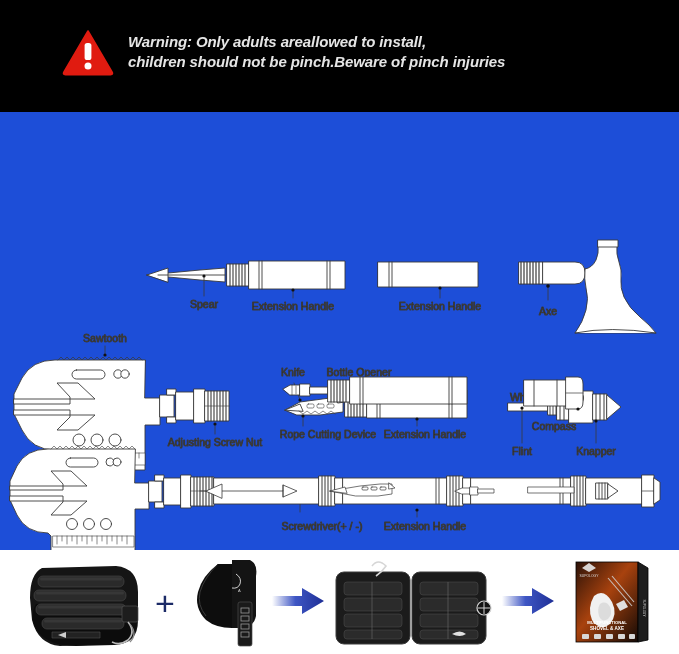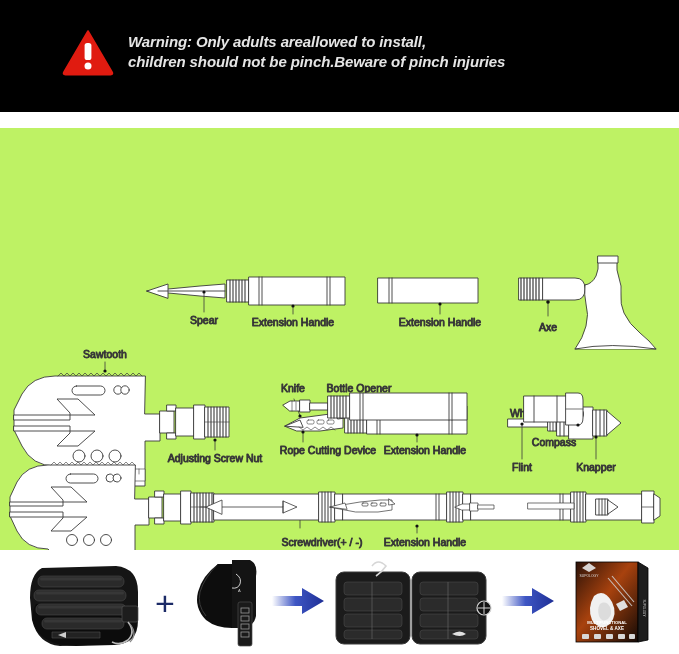--- a/index.html
+++ b/index.html
@@ -7,21 +7,21 @@
   #page{position:relative;width:679px;height:654px;background:#ffffff;}
 
   
   .banner{position:absolute;left:0;top:0;width:679px;height:112px;background:#000000;}
   .banner-inner{position:absolute;left:62px;top:28px;display:flex;align-items:center;gap:14px;}
   .warn-tri{width:52px;height:48px;position:relative;flex:0 0 auto;}
   .warn-text{color:#e5e5e5;font-size:15px;font-weight:bold;line-height:1.33;letter-spacing:-0.1px;white-space:nowrap;font-style:italic;}
   .warn-text div{white-space:nowrap;}
 
   
-  .diagram{position:absolute;left:0;top:128px;width:679px;height:438px;background:#bef264;}
+  .diagram{position:absolute;left:0;top:112px;width:679px;height:438px;background:#1d4ed8;}
   .diagram svg{display:block;}
   .lbl{font-family:"Liberation Sans",sans-serif;font-size:10.5px;fill:#111;}
 
   
   .photos{position:absolute;left:0;top:550px;width:679px;height:104px;background:#fff;}
   .ph{position:absolute;}
   .plus{position:absolute;color:#1b2a66;font-size:34px;font-weight:400;line-height:1;font-family:"Liberation Sans",sans-serif;}
   .arrow{position:absolute;}
 </style>
 </head>

